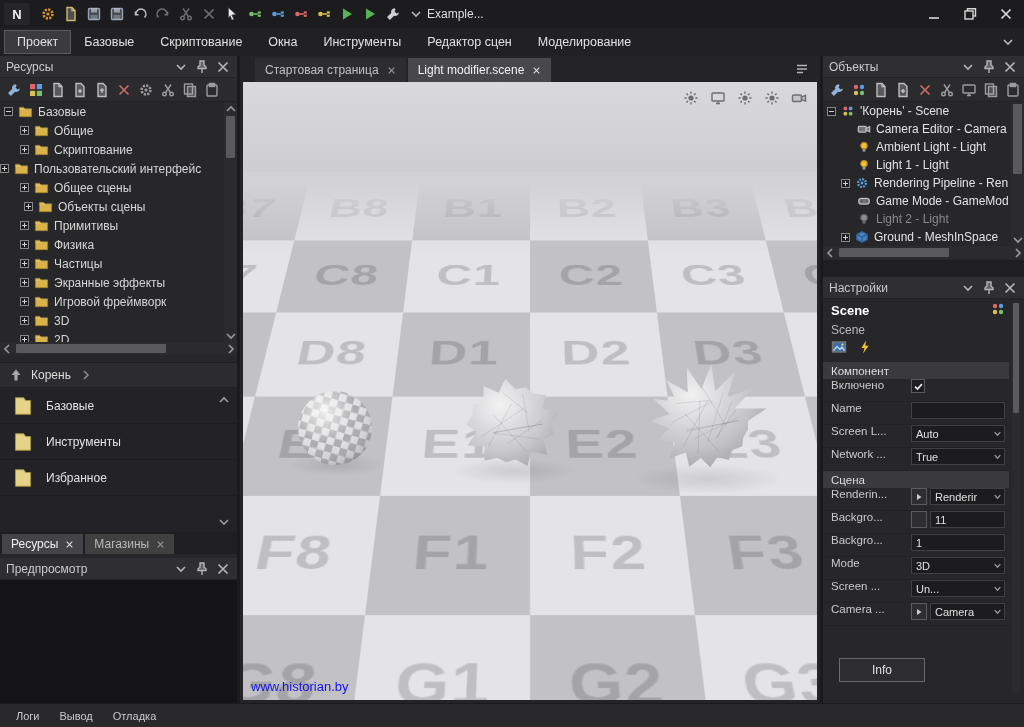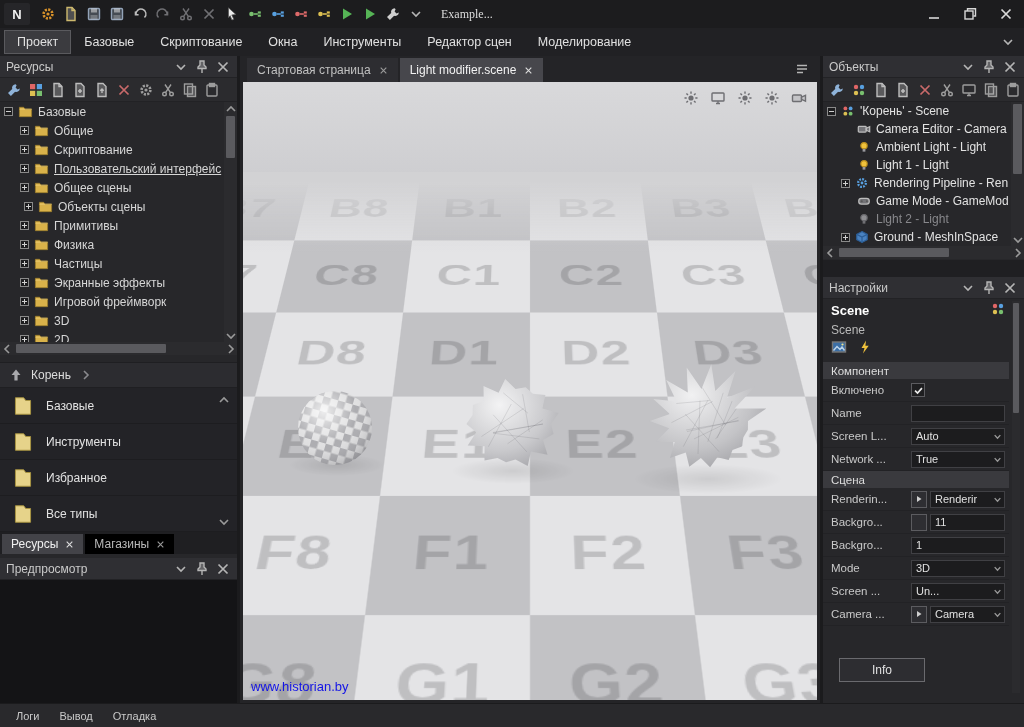--- a/index.html
+++ b/index.html
@@ -5,21 +5,21 @@
   * { box-sizing: border-box; margin:0; padding:0; }
   html,body { width:1024px; height:727px; overflow:hidden; background:#1b1b1d; }
   body { font-family:"Liberation Sans", sans-serif; font-size:12px; color:#cccccc; -webkit-user-select:none; user-select:none; }
   #app { position:relative; width:1024px; height:727px; background:#27272a; overflow:hidden; }
 
   
   .titlebar { position:absolute; left:0; top:0; width:1024px; height:28px; background:#1c1c1e; display:flex; align-items:center; }
   .logo { width:26px; height:22px; margin-left:4px; display:flex; align-items:center; justify-content:center; background:#262629; color:#f0f0f0; font-weight:bold; font-size:13px; border-radius:2px; }
   .tb-tools { display:flex; align-items:center; margin-left:6px; }
   .tbtn { width:23px; height:23px; display:flex; align-items:center; justify-content:center; border-radius:2px; }
-  .win-title { margin-left:14px; color:#dddddd; font-size:12px; white-space:nowrap;font-family:Liberation Serif, serif; }
+  .win-title { color:#dddddd; font-size:12px; white-space:nowrap; }
   .win-btns { position:absolute; right:0; top:0; height:28px; display:flex; }
   .win-btn { width:36px; height:28px; display:flex; align-items:center; justify-content:center; color:#d8d8d8; }
   .ic { display:inline-flex; align-items:center; justify-content:center; line-height:0; }
 
   
   .menubar { position:absolute; left:0; top:28px; width:1024px; height:28px; background:#212124; display:flex; align-items:center; padding-left:4px; }
   .menu-item { padding:5px 13px; color:#e0e0e0; font-size:12.5px; white-space:nowrap; }
   .menu-item.active { background:#3b3b3f; border:1px solid #5a5a5e; padding:4px 12px; }
   .menu-caret { position:absolute; right:8px; top:6px; color:#bbb; }
 
@@ -41,28 +41,28 @@
   #res-tree { position:absolute; left:0; top:46px; width:224px; height:240px; overflow:hidden; background:#27272a; }
   .trow { height:19px; display:flex; align-items:center; gap:5px; white-space:nowrap; color:#d6d6d6; }
   .exp { position:relative; width:9px; height:9px; border:1px solid #8a8a8a; background:#1d1d1f; flex:0 0 9px; }
   .exp::before { content:""; position:absolute; left:1px; right:1px; top:3px; height:1px; background:#cfcfcf; }
   .exp.plus::after { content:""; position:absolute; top:1px; bottom:1px; left:3px; width:1px; background:#cfcfcf; }
   .crumb { position:absolute; left:0; top:306px; width:237px; height:26px; background:#2c2c30; display:flex; align-items:center; gap:7px; padding:0 8px; color:#dcdcdc; border-top:1px solid #1f1f22; border-bottom:1px solid #1f1f22; }
   .cats { position:absolute; left:0; top:332px; width:237px; height:144px; background:#232327; }
   .cat { height:36px; display:flex; align-items:center; gap:12px; padding:0 12px; border-bottom:1px solid #1d1d20; color:#e2e2e2; }
   .cat-chev { position:absolute; right:5px; color:#9a9a9a; }
   .restabs { position:absolute; left:0; top:476px; width:237px; height:22px; background:#1f1f22; display:flex; align-items:flex-end; padding-left:2px; gap:2px; }
-  .restab { display:inline-flex; align-items:center; gap:7px; height:20px; padding:0 9px; background:#000000; color:#b9b9b9; font-size:12px; }
+  .restab { display:inline-flex; align-items:center; gap:7px; height:20px; padding:0 9px; background:#404040; color:#b9b9b9; font-size:12px; }
   .restab.active { background:#434348; color:#f0f0f0; }
   .prevhead-wrap { position:absolute; left:0; top:502px; width:237px; }
   .prevbody { position:absolute; left:0; top:524px; width:237px; height:123px; background:#141416; }
 
   
   .center { position:absolute; left:240px; top:56px; width:580px; height:647px; background:#242427; }
-  .doctabs { position:absolute; left:4px; top:0; width:100%; height:26px; display:flex; align-items:flex-end; padding-left:3px; gap:2px; background:#242427; }
+  .doctabs { position:absolute; left:12px; top:0; width:100%; height:26px; display:flex; align-items:flex-end; padding-left:3px; gap:2px; background:#242427; }
   .doctab { display:inline-flex; align-items:center; gap:8px; height:24px; padding:0 10px; background:#2d2d31; color:#c0c0c0; white-space:nowrap; }
   .doctab.active { background:#47474c; color:#f2f2f2; }
   .doctab-menu { position:absolute; right:10px; top:5px; color:#b5b5b5; }
 
   .vp { position:absolute; left:3px; top:26px; width:574px; height:618px; overflow:hidden; background:#d2d2d4; perspective:1400px; perspective-origin:50% 96px; }
   .vp-sky { position:absolute; left:0; top:0; width:100%; height:110px; background:linear-gradient(#d9d9db,#cccccf); }
   .plane { position:absolute; top:96px; left:50%; width:1320px; height:1430px; margin-left:-660px; transform-origin:50% 0; transform:rotateX(58deg); }
   .cell { position:absolute; width:110px; height:110px; display:flex; align-items:center; justify-content:center; }
   .cell.light { background:#e4e4e6; }
   .cell.dark { background:#c2c2c5; }
@@ -79,21 +79,21 @@
   .orow { height:18px; display:flex; align-items:center; gap:5px; white-space:nowrap; color:#e2e2e2; }
   .orow.disabled { color:#88888c; }
   .rp-gap { position:absolute; left:0; top:204px; width:201px; height:17px; background:#1f1f22; }
   .set-wrap { position:absolute; left:0; top:221px; width:201px; height:426px; background:#27272a; }
   .scene-title { position:absolute; left:8px; top:26px; font-size:13px; font-weight:bold; color:#ffffff; }
   .scene-sub { position:absolute; left:8px; top:46px; color:#b9b9b9; }
   .scene-spark { position:absolute; right:18px; top:24px; }
   .set-iconrow { position:absolute; left:8px; top:62px; display:flex; gap:10px; align-items:center; }
   .set-grid { position:absolute; left:0; top:85px; width:186px; }
   .secbar { height:17px; background:#3a3a3e; color:#dedede; display:flex; align-items:center; padding-left:8px; font-size:11.5px; }
-  .prow { height:23px; display:flex; align-items:center; border-bottom:1px solid #222225; }
+  .prow { height:23px; display:flex; align-items:flex-start; border-bottom:1px solid #222225; }
   .plabel { width:88px; padding-left:8px; color:#c9c9c9; font-size:11.5px; white-space:nowrap; overflow:hidden; }
   .pctl { flex:1; display:flex; align-items:center; gap:3px; padding-right:4px; }
   .chk { width:14px; height:14px; background:#1e1e20; border:1px solid #5c5c60; display:flex; align-items:center; justify-content:center; }
   .fld { height:17px; background:#1c1c1e; border:1px solid #404044; color:#e0e0e0; font-size:11px; display:flex; align-items:center; padding:0 4px; flex:1; white-space:nowrap; overflow:hidden; }
   .dd { height:17px; background:#1c1c1e; border:1px solid #404044; color:#e0e0e0; font-size:11px; display:flex; align-items:center; padding:0 2px 0 4px; flex:1; }
   .dd .val { flex:1; white-space:nowrap; overflow:hidden; }
   .dd .car { color:#999; }
   .mini-btn { width:16px; height:17px; background:#2e2e32; border:1px solid #5c5c60; display:flex; align-items:center; justify-content:center; color:#cfcfcf; flex:0 0 16px; }
   .info-btn { position:absolute; left:16px; top:381px; width:86px; height:24px; background:#2d2d31; border:1px solid #6a6a6e; color:#e0e0e0; display:flex; align-items:center; justify-content:center; font-size:12px; }
   .set-sbv { position:absolute; right:4px; top:24px; width:8px; height:392px; background:#2b2b2e; }
@@ -428,21 +428,21 @@
         <div class="trow" style="padding-left: 20px;">
           <span class="exp plus"></span>
           <span class="ic" style="color: rgb(217, 178, 74);">
             <svg width="15" height="15" viewBox="0 0 16 16">
               <path d="M1.5 3.5h4.5l1.5 2h7v8h-13z" fill="#d9b24a" stroke="#9d7d2a" stroke-width="0.8"></path>
               <path d="M1.5 5.5h13" stroke="#eecf79" stroke-width="0.8"></path>
             </svg>
           </span>
           <span>Скриптование</span>
         </div>
-        <div class="trow" style="padding-left: 20px; text-decoration: underline;">
+        <div class="trow" style="">
           <span class="exp plus"></span>
           <span class="ic" style="color: rgb(217, 178, 74);">
             <svg width="15" height="15" viewBox="0 0 16 16">
               <path d="M1.5 3.5h4.5l1.5 2h7v8h-13z" fill="#d9b24a" stroke="#9d7d2a" stroke-width="0.8"></path>
               <path d="M1.5 5.5h13" stroke="#eecf79" stroke-width="0.8"></path>
             </svg>
           </span>
           <span>Пользовательский интерфейс</span>
         </div>
         <div class="trow" style="padding-left: 20px;">
@@ -603,28 +603,20 @@
           </span>
           <span>Инструменты</span>
         </div>
         <div class="cat">
           <span class="ic">
             <svg width="22" height="22" viewBox="0 0 16 16">
               <path d="M2.5 2h6l1.5 2h3.5v10h-11z" fill="#e6d38a" stroke="#a8933f" stroke-width="0.7"></path>
             </svg>
           </span>
           <span>Избранное</span>
-        </div>
-        <div class="cat">
-          <span class="ic">
-            <svg width="22" height="22" viewBox="0 0 16 16">
-              <path d="M2.5 2h6l1.5 2h3.5v10h-11z" fill="#e6d38a" stroke="#a8933f" stroke-width="0.7"></path>
-            </svg>
-          </span>
-          <span>Все типы</span>
         </div>
       </div>
     <i class="ic cat-chev" style="top:336px;">
         <svg width="16" height="16" viewBox="0 0 16 16" fill="none" stroke="currentColor" stroke-width="1.4">
           <path d="M4 10 8 6 12 10" stroke-width="1.6"></path>
         </svg>
       </i>
     <i class="ic cat-chev" style="top:458px;">
         <svg width="16" height="16" viewBox="0 0 16 16" fill="none" stroke="currentColor" stroke-width="1.4">
           <path d="M4 6 8 10 12 6" stroke-width="1.6"></path>

